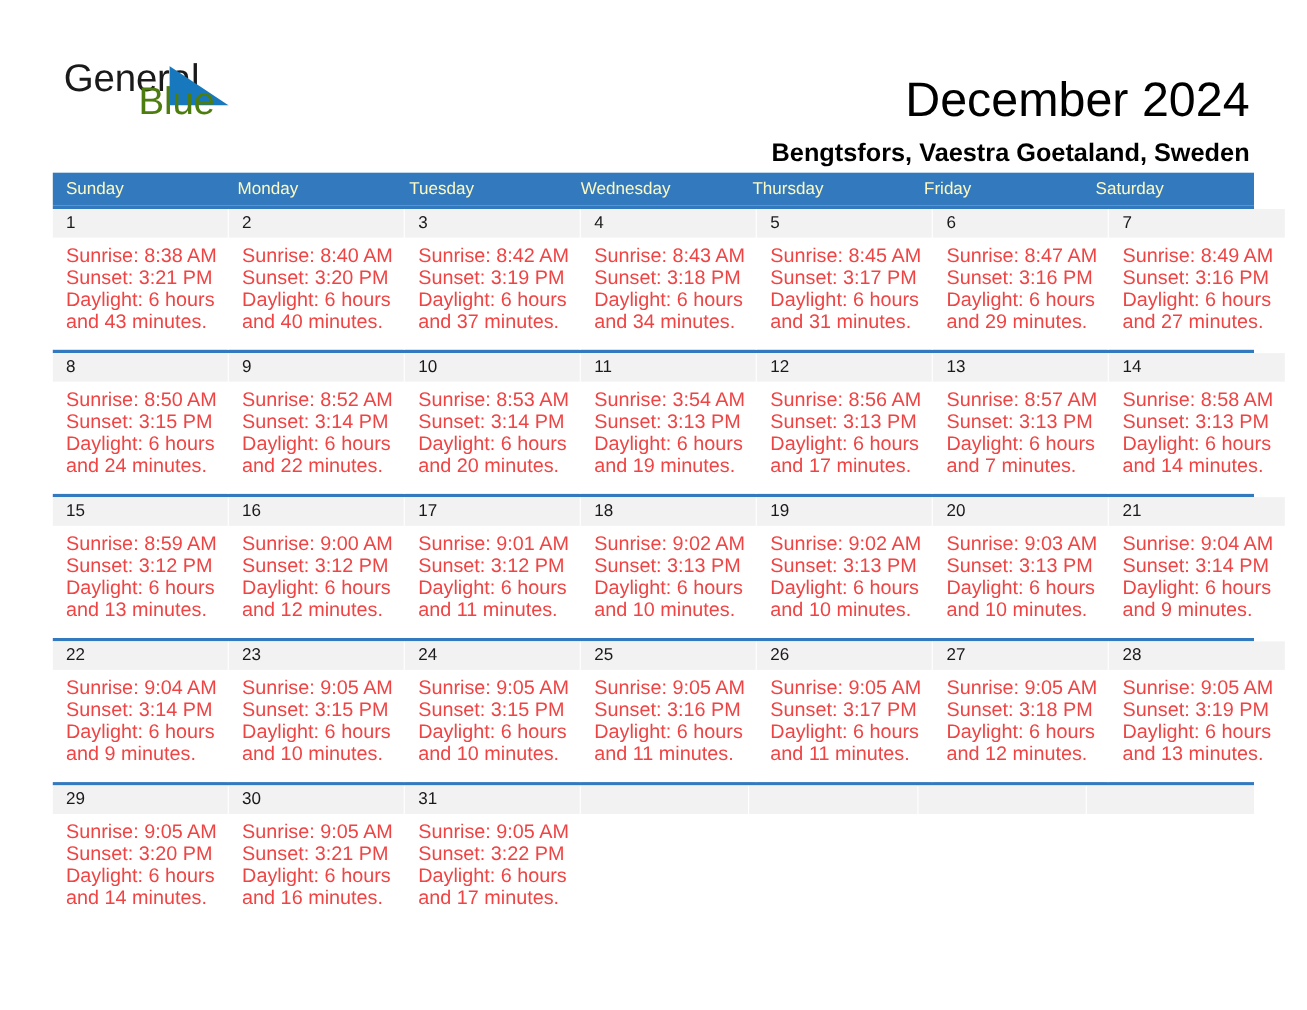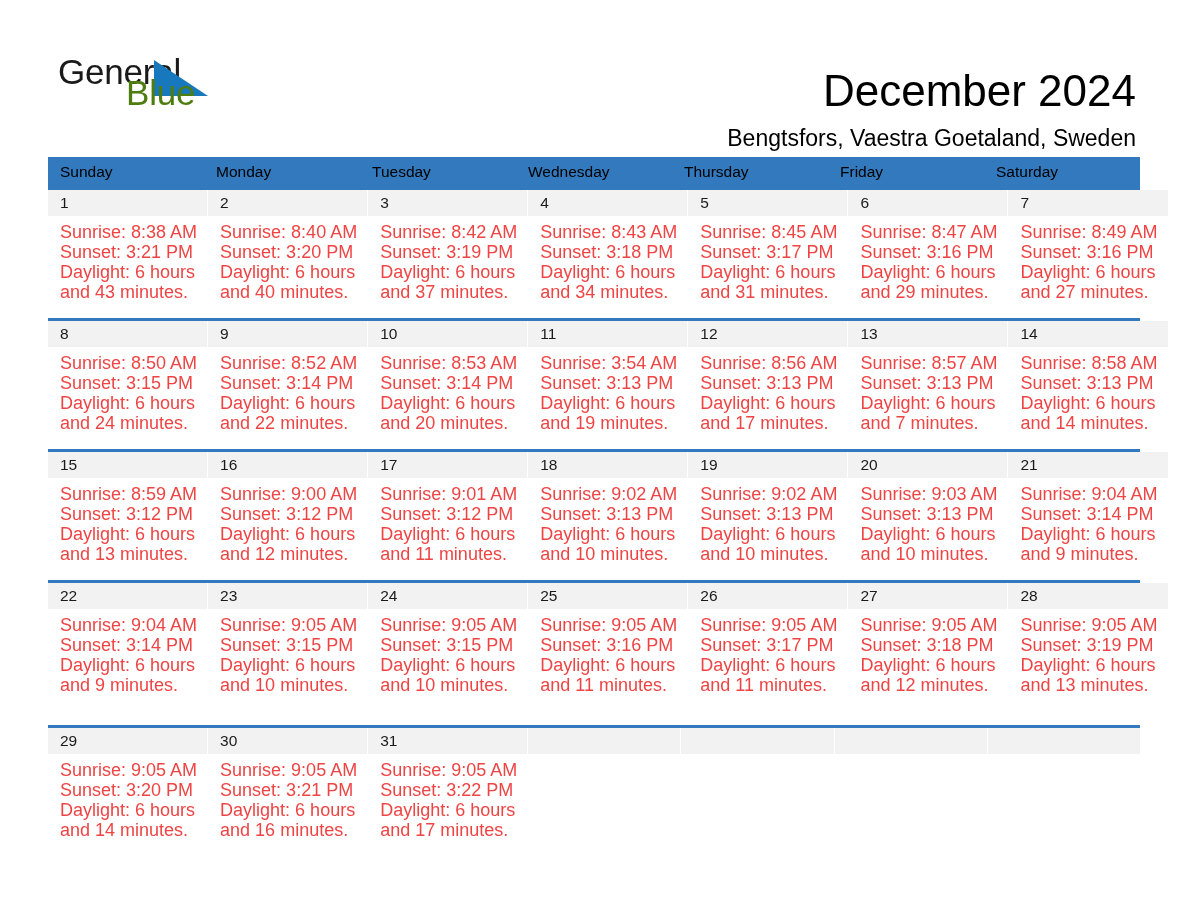--- a/index.html
+++ b/index.html
@@ -73,53 +73,53 @@
     font-size: 44px;
     line-height: 54px;
     font-weight: 400;
     color: #000000;
     white-space: nowrap;
   }
   .cal-subtitle {
     margin-top: 6px;
     font-size: 23px;
     line-height: 28px;
-    font-weight: 400;
+    font-weight: 700;
     color: #000000;
     white-space: nowrap;
   }
 
   
   .calendar {
     position: absolute;
     left: 48px;
     top: 157px;
     width: 1092px;
   }
   .weekdays {
     display: flex;
     background: #3379bd;
     height: 30px;
   }
   .weekday {
     flex: 1 1 0;
-    color: #000000;
+    color: #fef9c3;
     font-size: 15.5px;
     line-height: 30px;
     padding-left: 12px;
     box-sizing: border-box;
     white-space: nowrap;
   }
   .week {
     display: flex;
     border-top: 3px solid #3379bd;
     height: 131px;
     box-sizing: border-box;
   }
-  .week.last { height: 126px; margin-top: 14px; }
+  .week.last { height: 126px; }
   .daycell {
     flex: 1 1 0;
     box-sizing: border-box;
     border-right: 1px solid #ffffff;
     position: relative;
   }
   .daycell:last-child { border-right: none; }
   .daynum {
     background: #f2f2f2;
     height: 26px;

